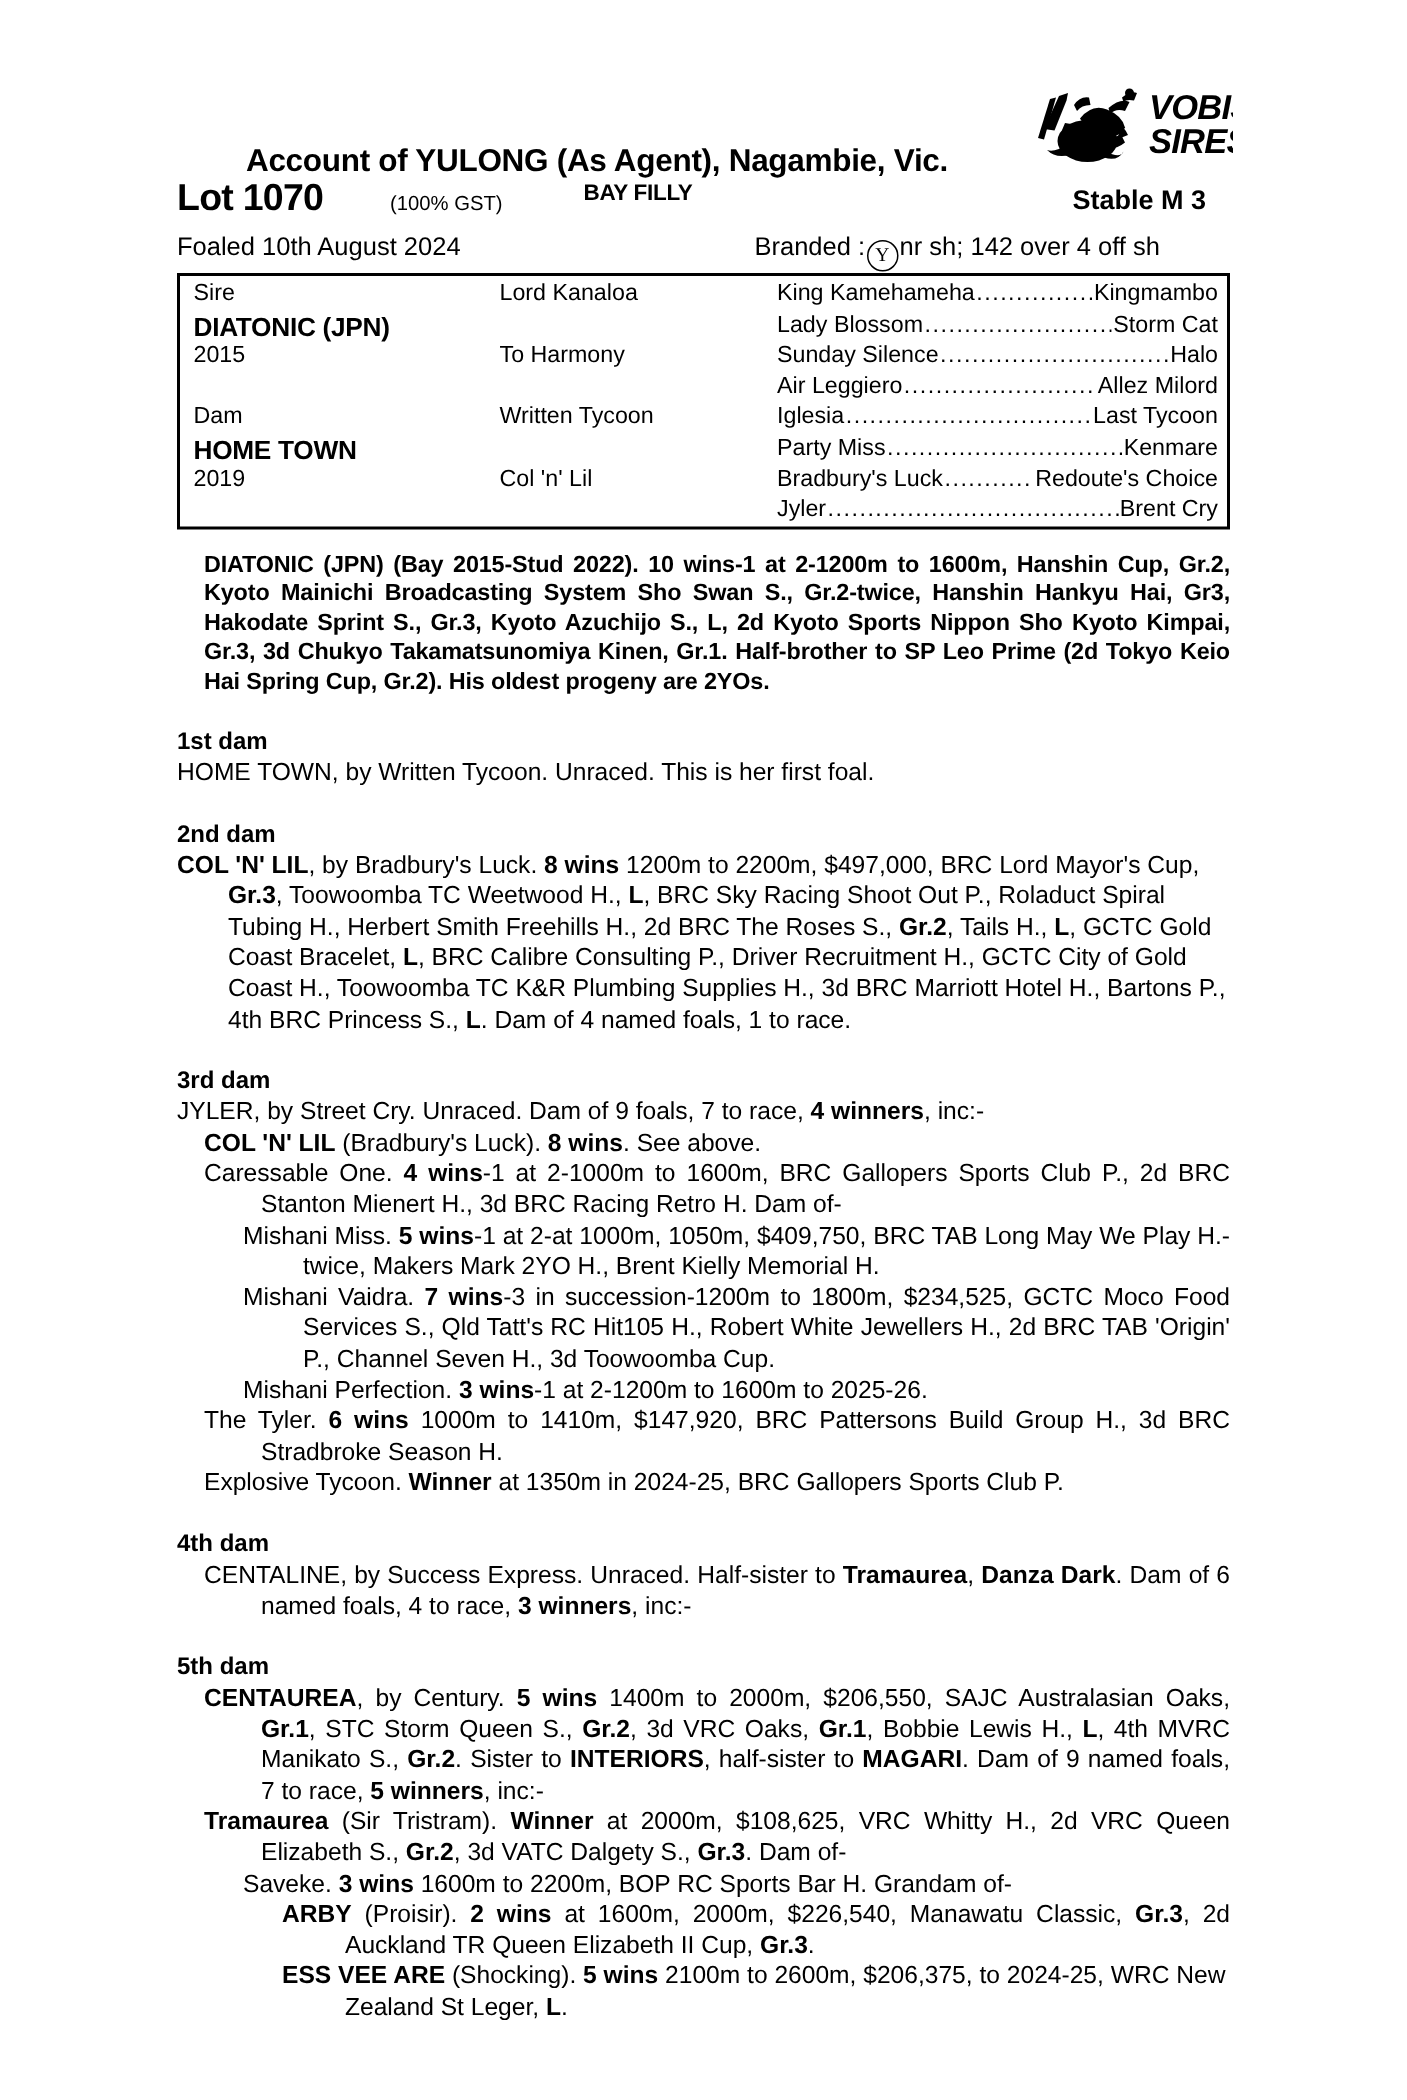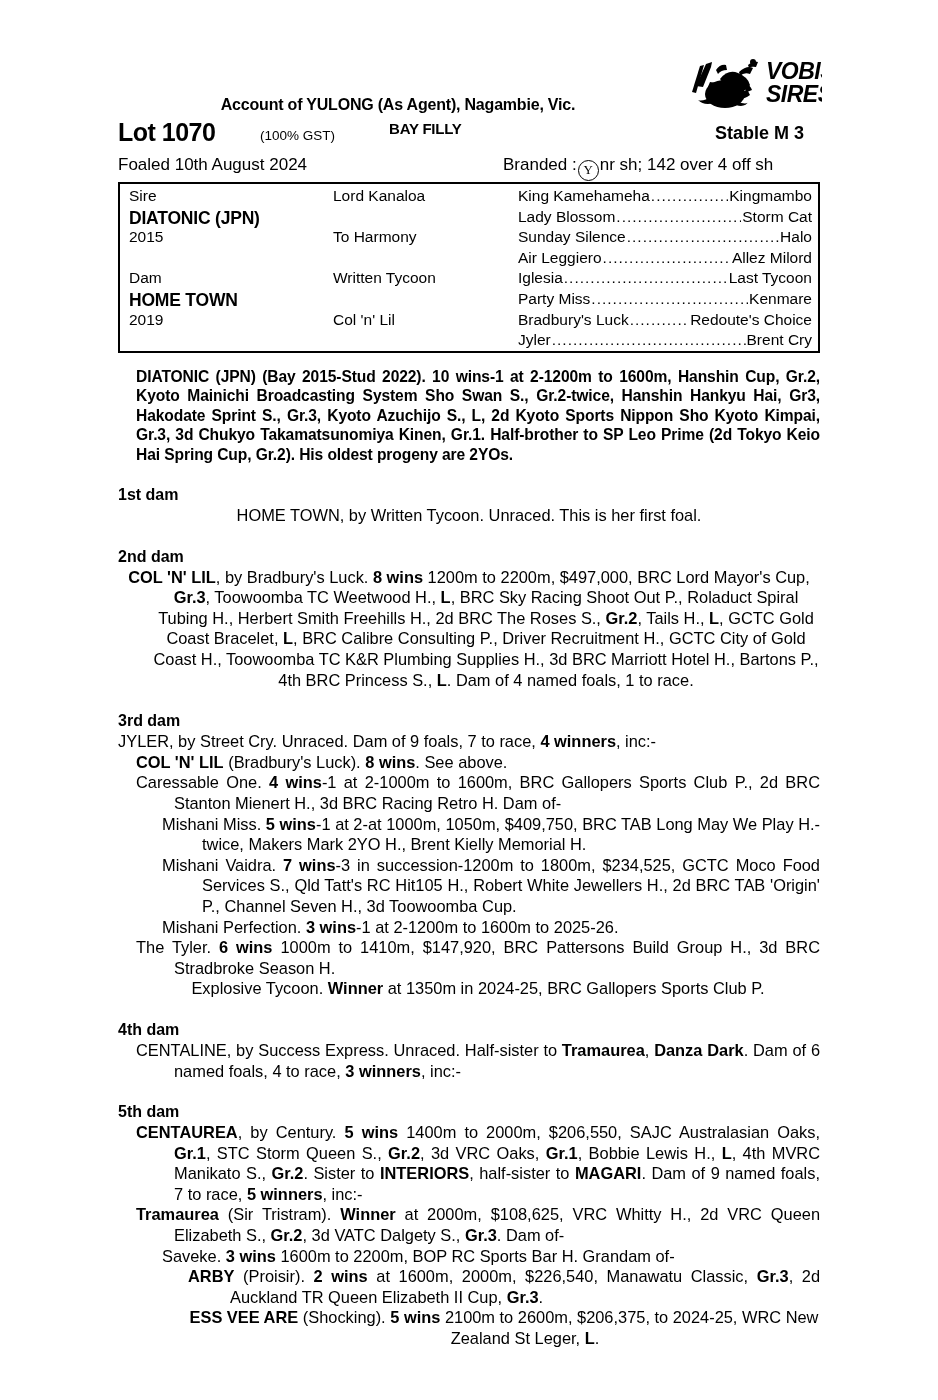--- a/index.html
+++ b/index.html
@@ -36,21 +36,21 @@
   }
   .logo svg { display: block; }
 
   .account-line {
     position: absolute;
     left: 0;
     top: 96px;
     width: 560px;
     text-align: center;
     font-weight: bold;
-    font-size: 16px;
+    font-size: 21px;
     letter-spacing: -0.2px;
   }
 
   .title-row {
     position: absolute;
     left: 0;
     top: 120px;
     width: 702px;
     height: 30px;
   }
@@ -182,21 +182,21 @@
   }
   .dam-body {
     font-size: 16.4px;
     line-height: 20.6px;
   }
   p.ln {
     margin: 0;
     text-align: justify;
     text-justify: inter-word;
   }
-  p.ln.last { text-align: center; }
+  p.ln.last { text-align: left; }
   .i0 { padding-left: 0;    text-indent: 0; }
   .hang1 { padding-left: 34px; text-indent: -34px; }
   .hang2 { padding-left: 56px; text-indent: -38px; }
   .hang3 { padding-left: 84px; text-indent: -40px; }
   .hang4 { padding-left: 112px; text-indent: -42px; }
   b { font-weight: bold; }
 </style>
 </head>
 <body>
 

